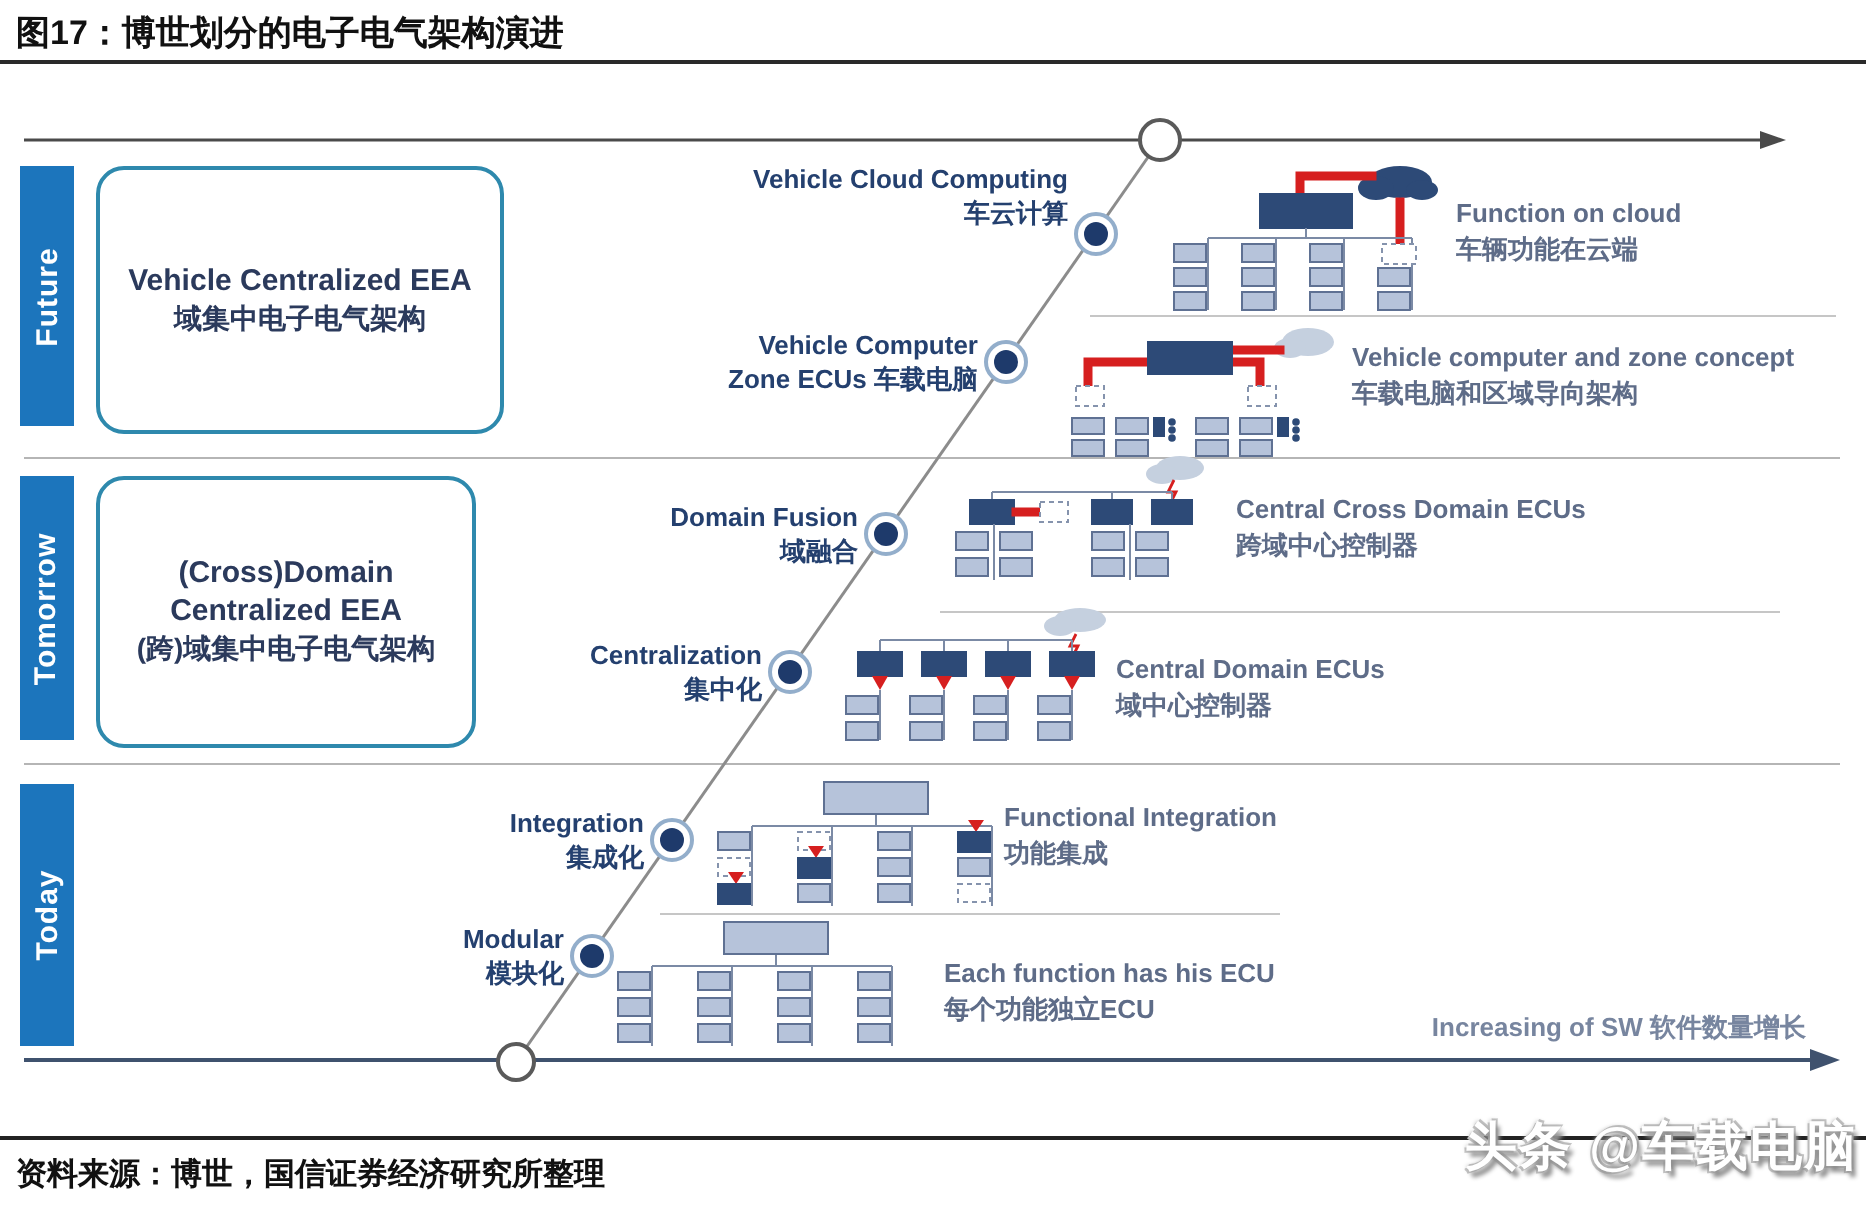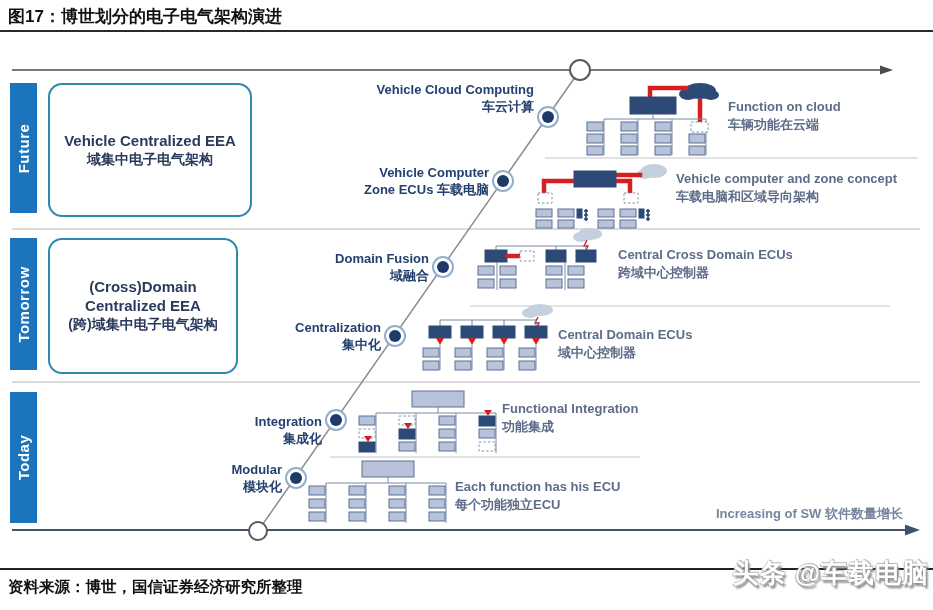--- a/index.html
+++ b/index.html
@@ -266,42 +266,42 @@
   <div class="era-box" style="left:48px;top:238px;width:186px;height:132px;">
     <div class="en">(Cross)Domain</div>
     <div class="en">Centralized EEA</div>
     <div class="zh">(跨)域集中电子电气架构</div>
   </div>
 
   <div class="stage" style="right:651px;top:462px;">
     <div>Modular</div>
       <div>模块化</div>
   </div>
-  <div class="stage" style="right:611px;top:414px;">
+  <div class="stage" style="right:611px;top:404px;">
     <div>Integration</div>
       <div>集成化</div>
   </div>
   <div class="stage" style="right:552px;top:320px;">
     <div>Centralization</div>
       <div>集中化</div>
   </div>
   <div class="stage" style="right:504px;top:251px;">
     <div>Domain Fusion</div>
       <div>域融合</div>
   </div>
   <div class="stage" style="right:444px;top:165px;">
     <div>Vehicle Computer</div>
       <div>Zone ECUs 车载电脑</div>
   </div>
   <div class="stage" style="right:399px;top:82px;">
     <div>Vehicle Cloud Computing</div>
       <div>车云计算</div>
   </div>
 
-  <div class="desc" style="left:455px;top:478px;">
+  <div class="desc" style="left:472px;top:478px;">
     <div>Each function has his ECU</div>
       <div>每个功能独立ECU</div>
   </div>
   <div class="desc" style="left:502px;top:400px;">
     <div>Functional Integration</div>
       <div>功能集成</div>
   </div>
   <div class="desc" style="left:558px;top:326px;">
     <div>Central Domain ECUs</div>
       <div>域中心控制器</div>

